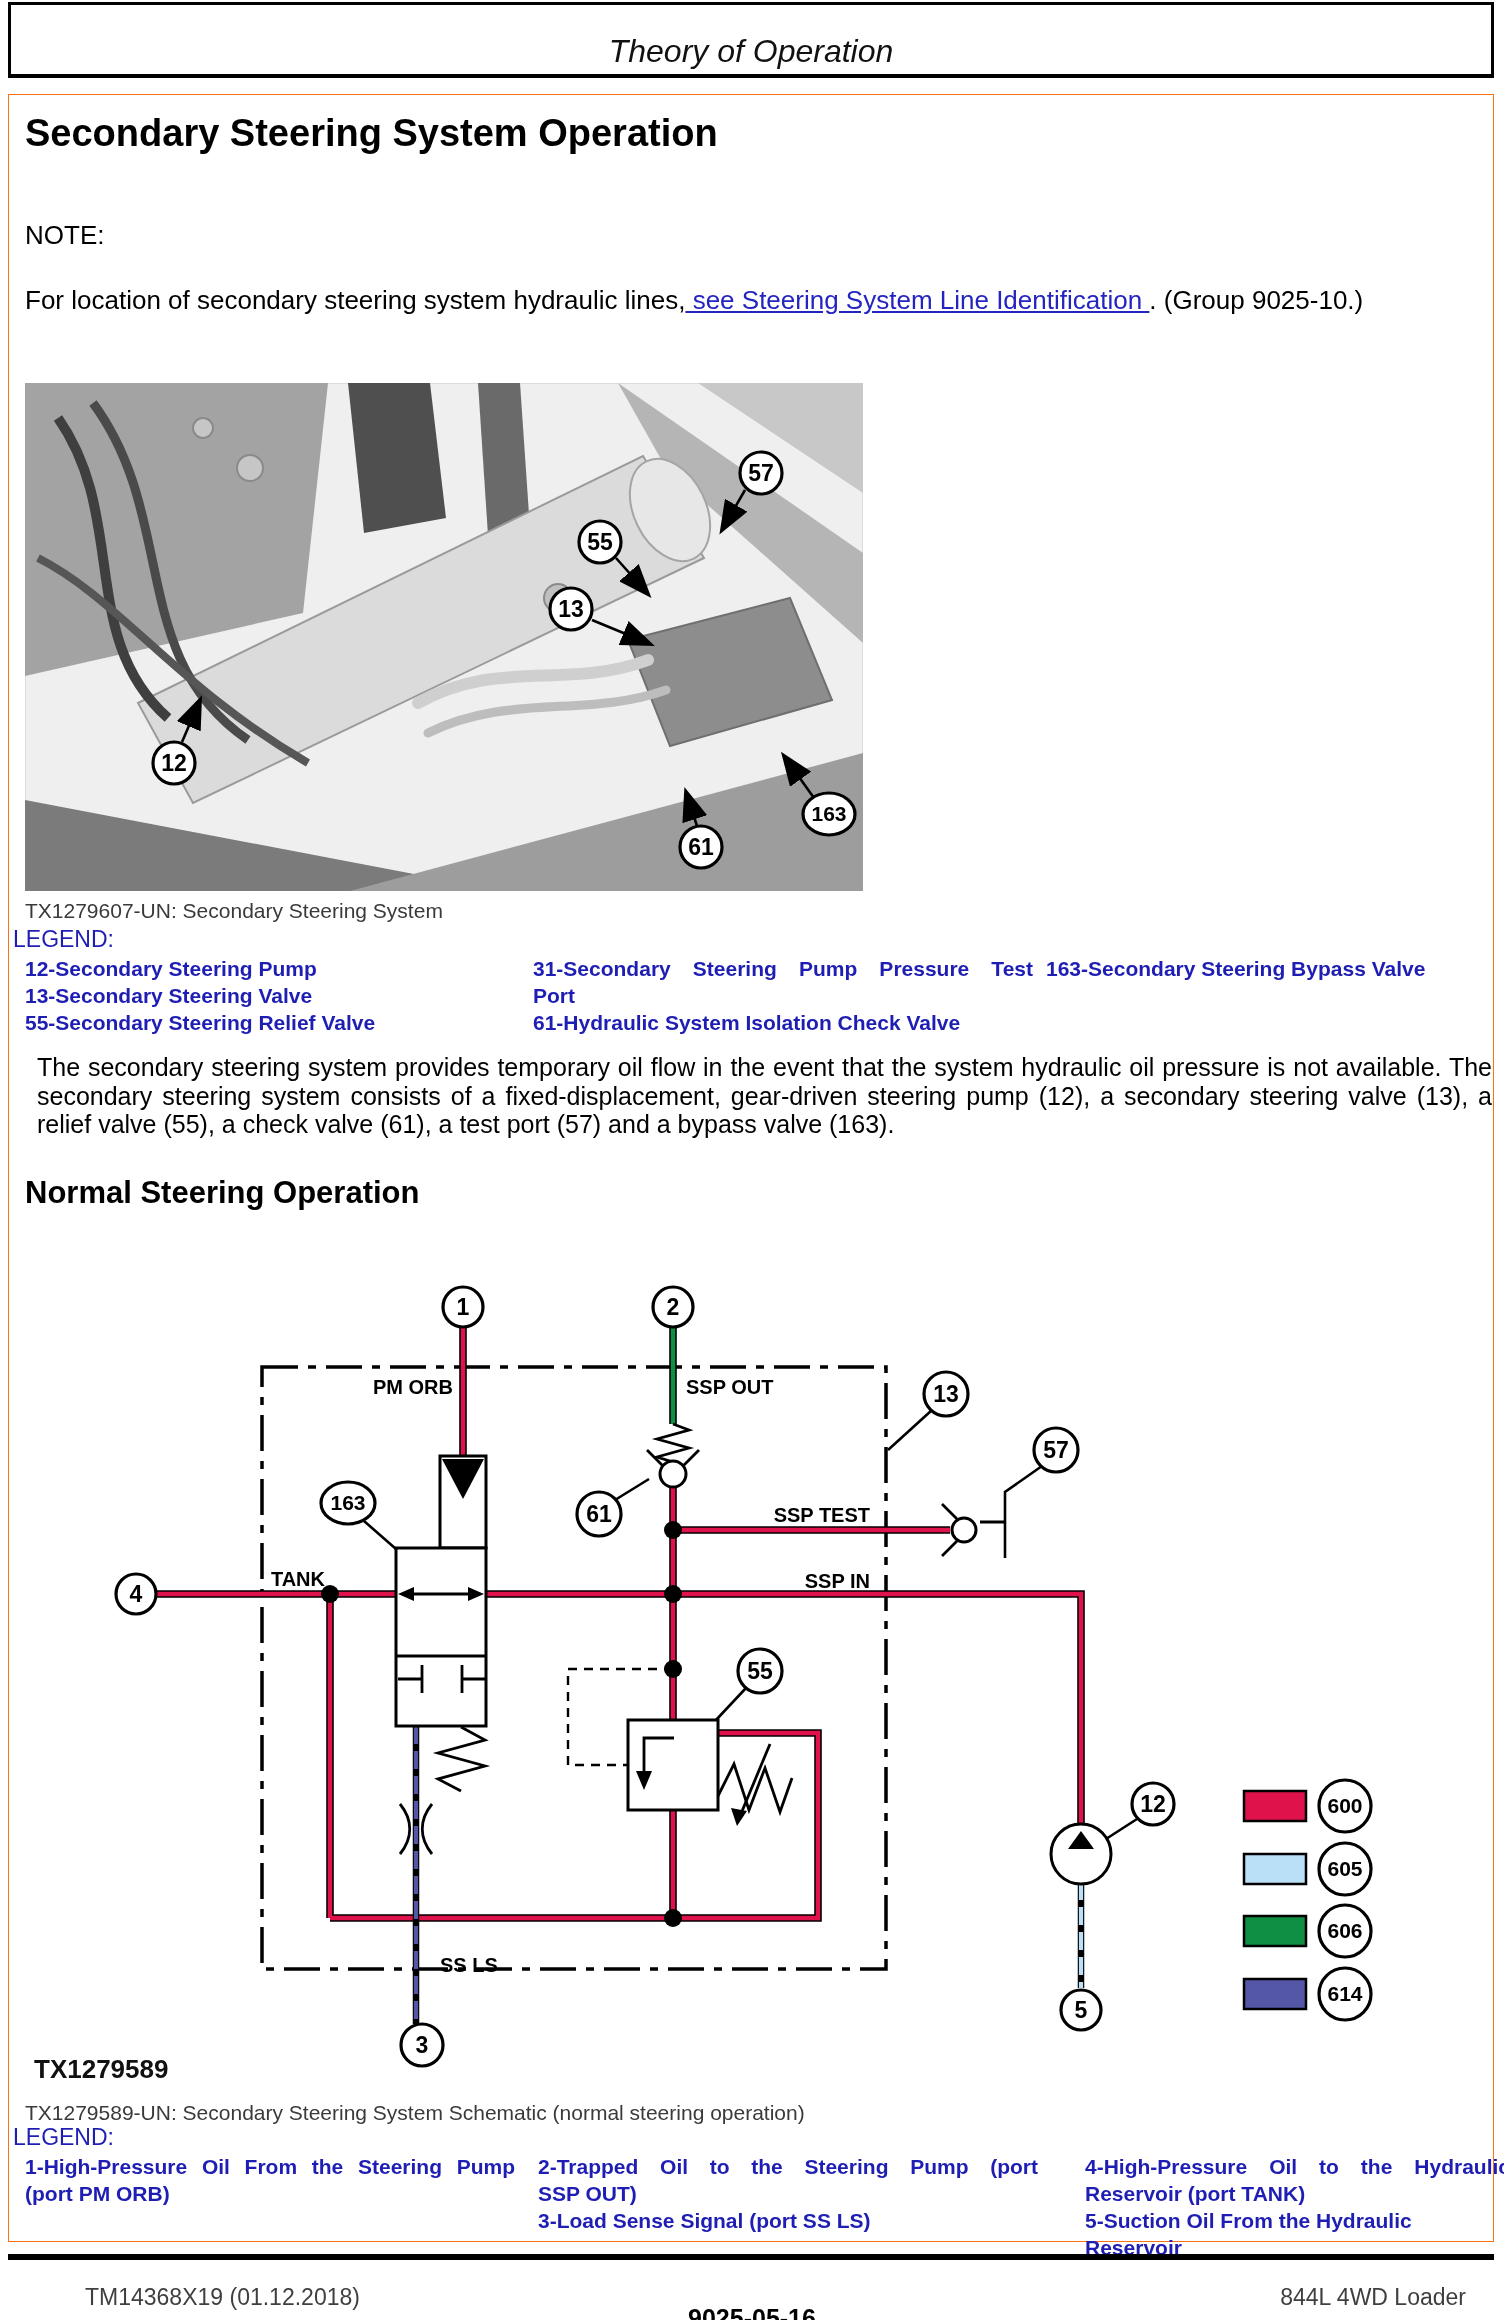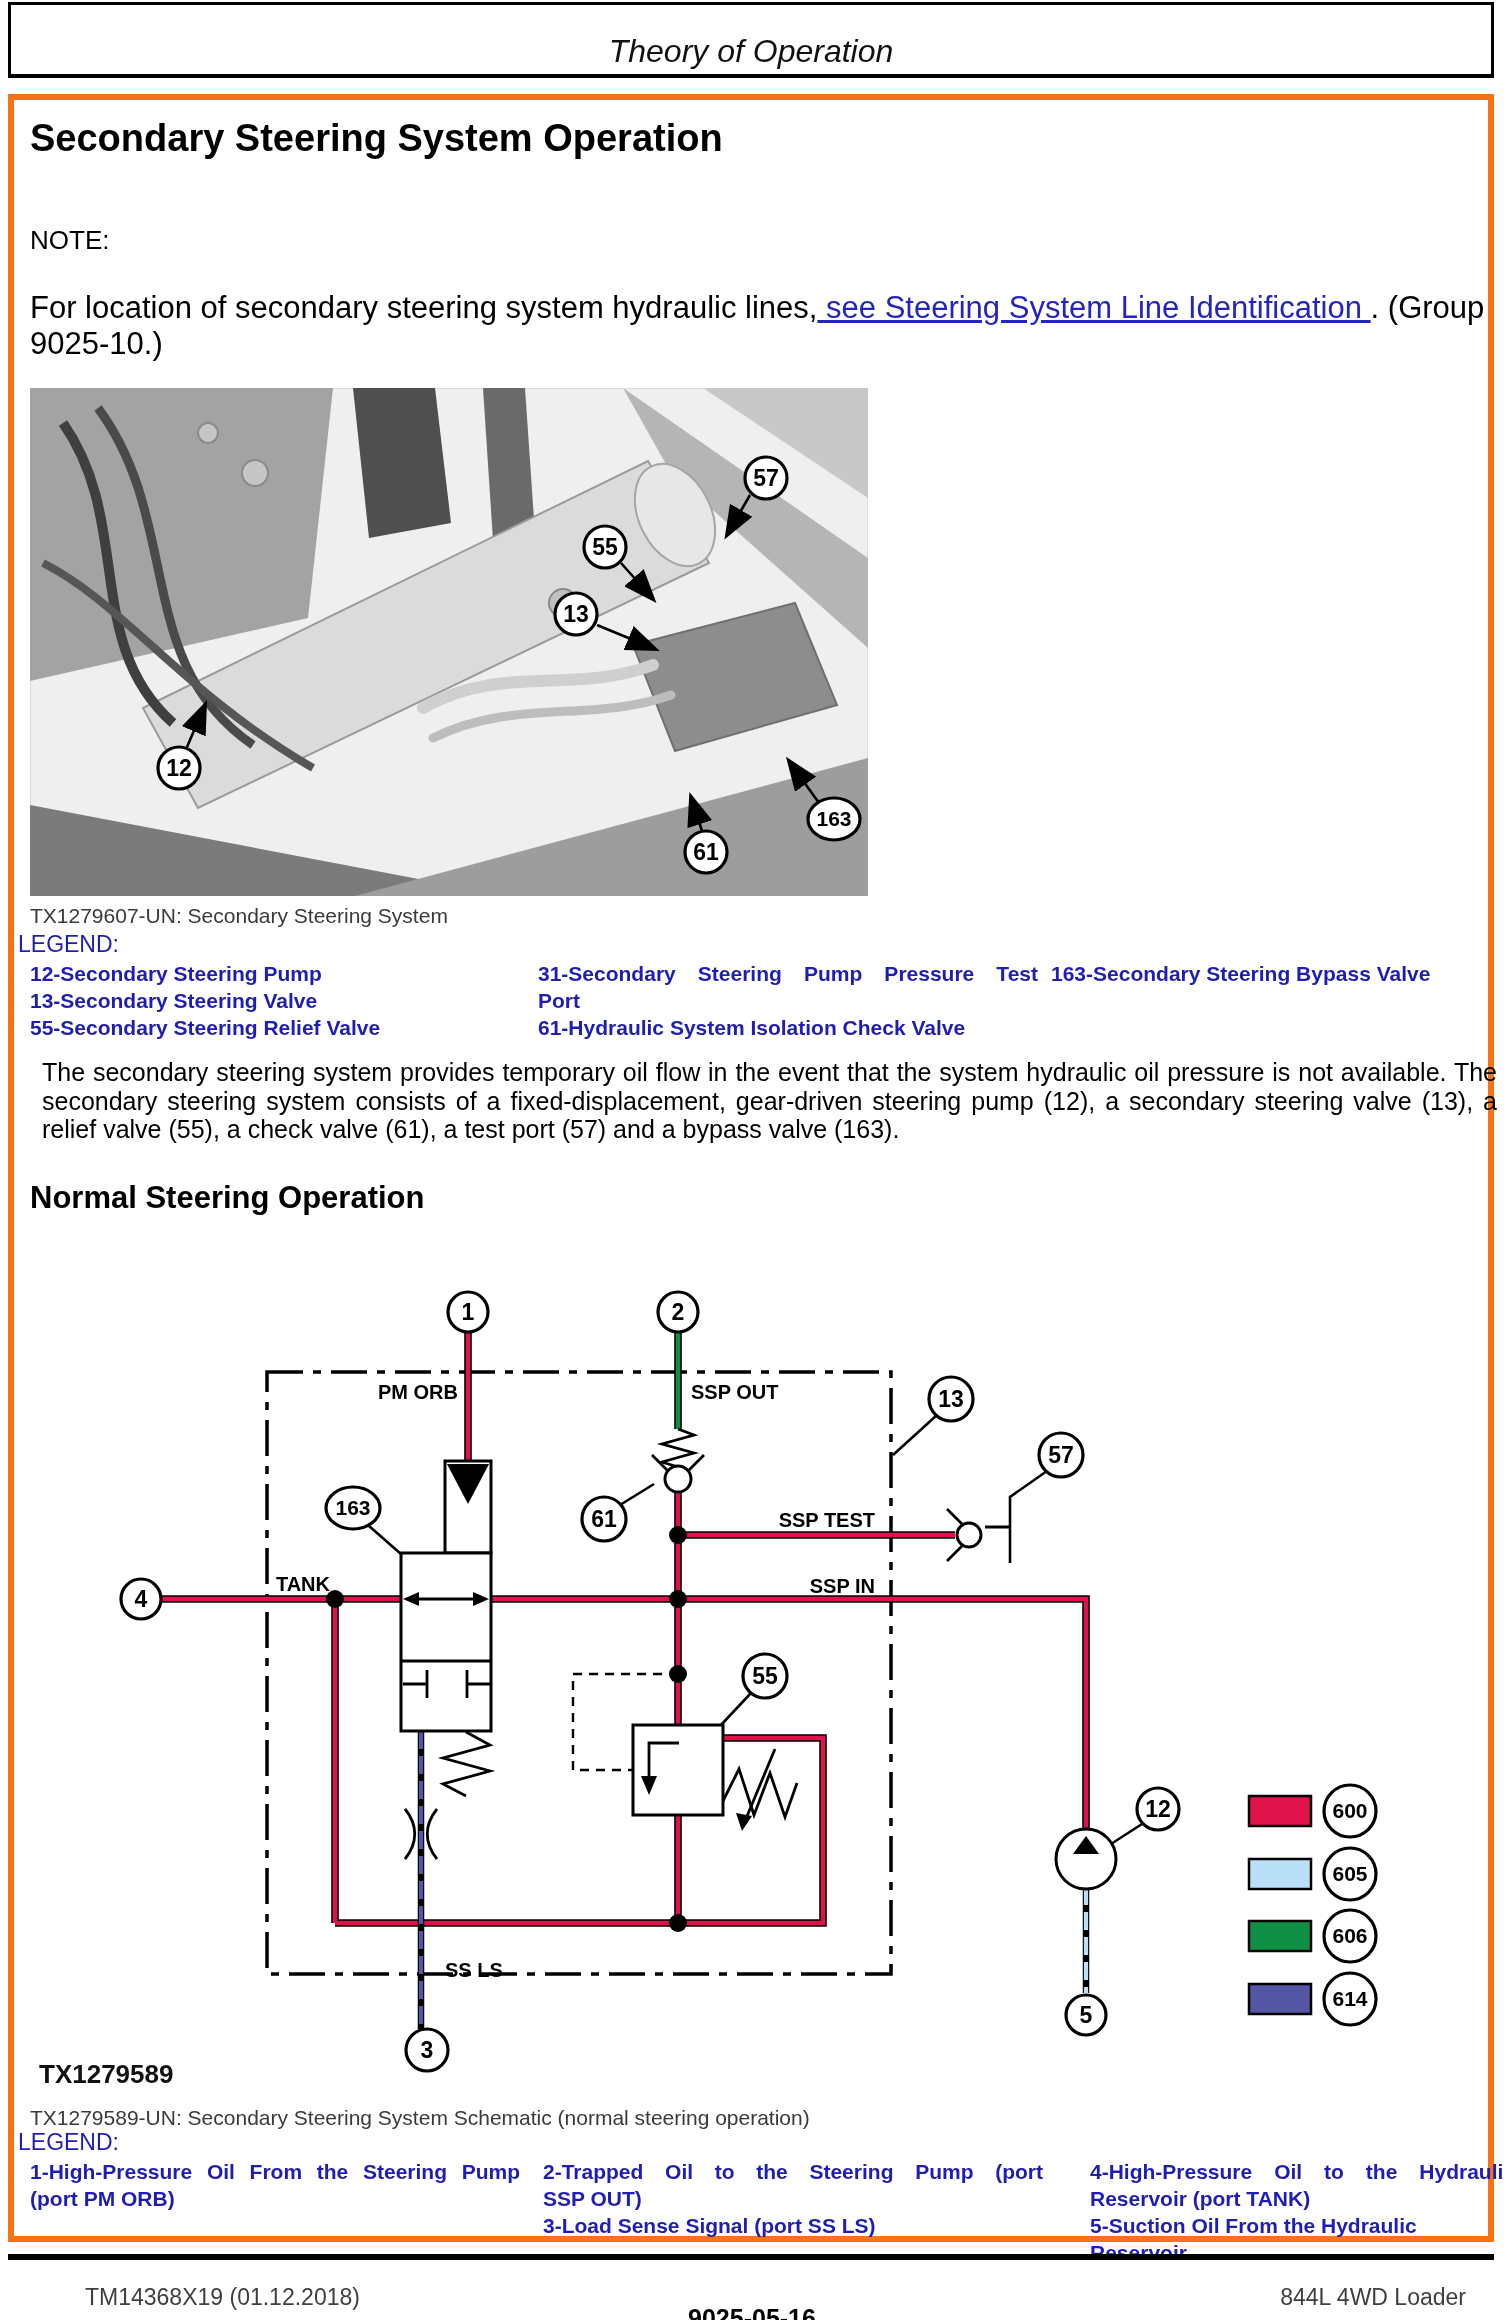--- a/index.html
+++ b/index.html
@@ -3,24 +3,24 @@
 <meta charset="utf-8">
 <style>
   html,body{margin:0;padding:0;background:#ffffff;}
   .page{position:relative;width:1504px;height:2320px;background:#fff;
         font-family:"Liberation Sans",sans-serif;color:#000;overflow:hidden;}
   .header-box{position:absolute;left:8px;top:2px;width:1486px;height:76px;
         border:3px solid #000;border-bottom-width:4px;box-sizing:border-box;}
   .header-title{position:absolute;left:0;right:0;bottom:4px;text-align:center;
         font-style:italic;font-size:32px;color:#111;}
   .main-box{position:absolute;left:8px;top:94px;width:1486px;height:2148px;
-        border:6px solid #f97316;box-sizing:border-box;}
+        border:1px solid #f97316;box-sizing:border-box;}
   .doc-title{position:absolute;left:16px;top:17px;font-size:38px;font-weight:bold;}
   .note{position:absolute;left:16px;top:125px;font-size:26px;}
-  .intro{position:absolute;left:16px;top:190px;width:1455px;font-size:31px;}
+  .intro{position:absolute;left:16px;top:190px;width:1455px;font-size:26px;}
   .intro a{color:#2424c0;text-decoration:underline;cursor:pointer;}
   .fig-caption{position:absolute;left:16px;font-size:21px;color:#3a3a3a;}
   .legend-label{position:absolute;left:4px;font-size:23px;color:#1e1eb4;}
   .legend{position:absolute;left:16px;width:1460px;font-size:21px;font-weight:bold;
         color:#1e1eb4;line-height:27px;}
   .legend .col{position:absolute;top:0;}
   .jline{text-align:justify;text-align-last:justify;}
   .body-par{position:absolute;left:16px;top:946px;width:1455px;font-size:25px;
         line-height:28.5px;text-align:justify;}
   .subtitle{position:absolute;left:16px;top:1080px;font-size:31px;font-weight:bold;}

